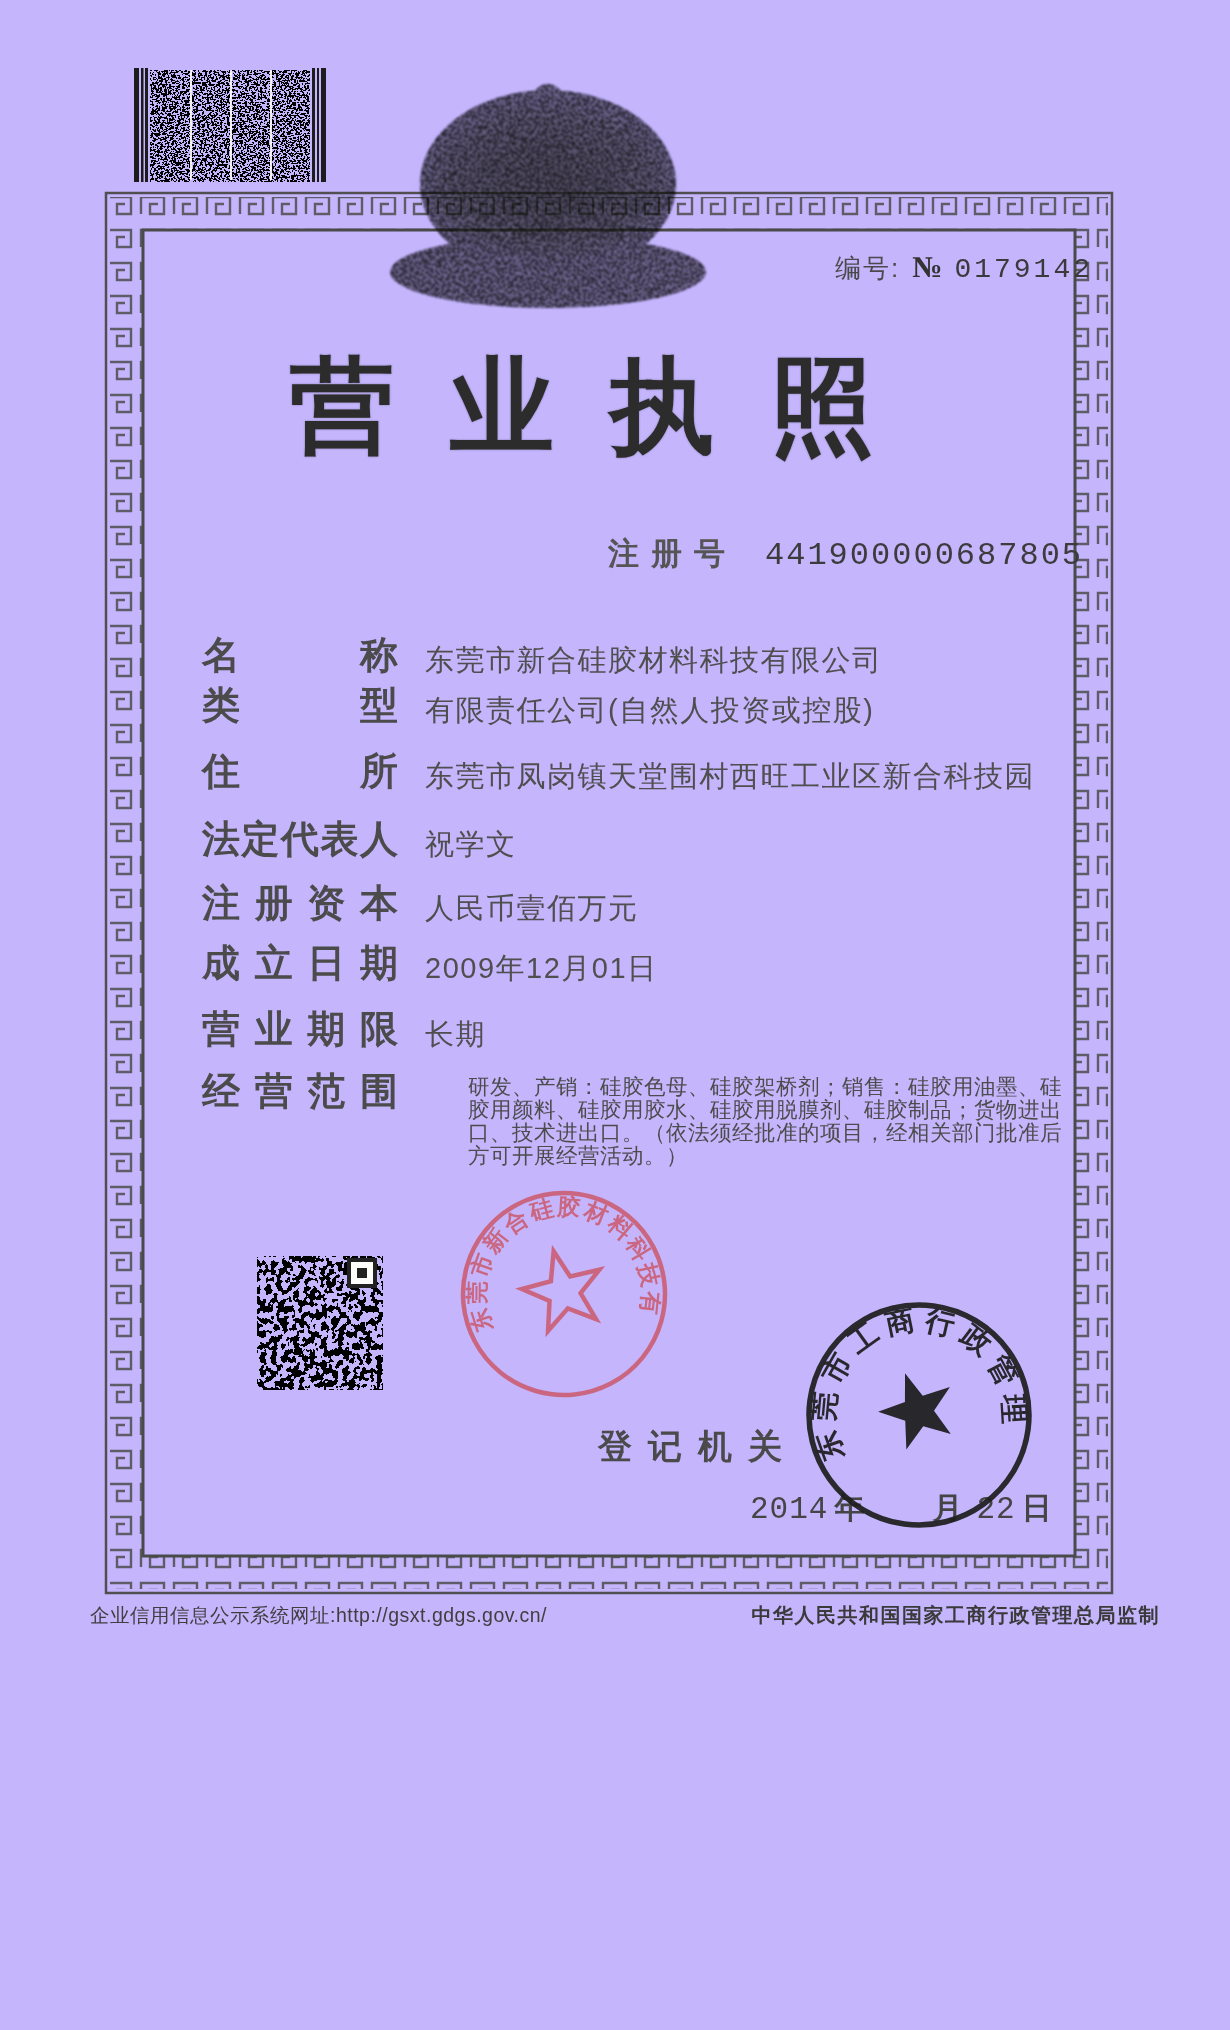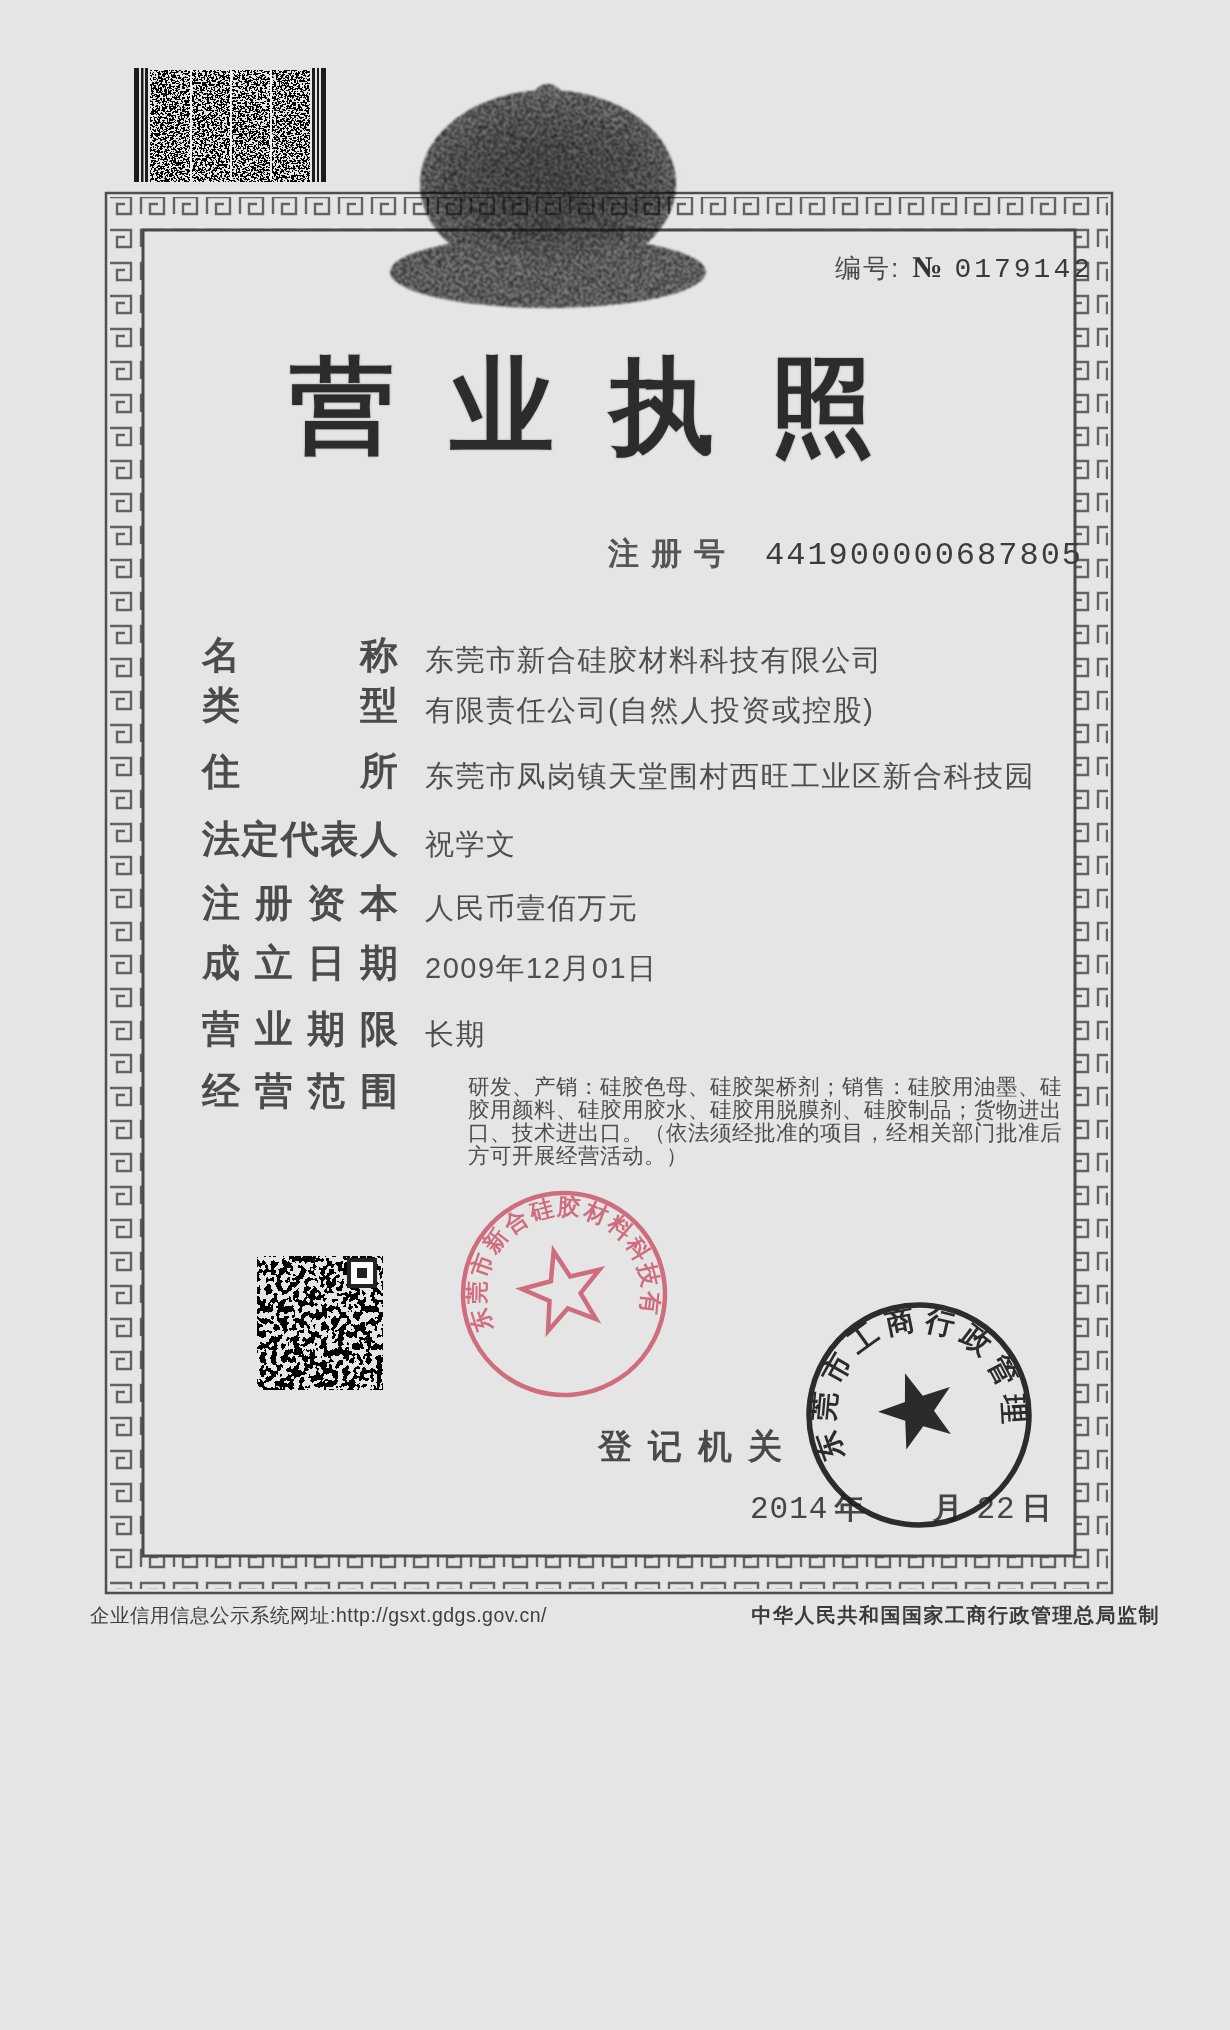--- a/index.html
+++ b/index.html
@@ -1,16 +1,16 @@
 <!DOCTYPE html>
 <html><head>
 <meta charset="utf-8">
 <style>
   html,body{margin:0;padding:0;background:#ffffff;}
-  .page{position:relative;width:1230px;height:2030px;background:#e5e5e5;overflow:hidden;
+  .page{position:relative;width:1230px;height:2030px;background:#c4b5fd;overflow:hidden;
         font-family:"Liberation Sans",sans-serif;color:#444;text-decoration:underline;}
   .abs{position:absolute;}
 
   
   .serial{left:835px;top:250px;display:flex;align-items:baseline;gap:12px;}
   .serial .s-label{font-size:26px;color:#4a4a4a;letter-spacing:2px;}
   .serial .s-no{font-family:"Liberation Serif",serif;font-weight:bold;font-size:30px;color:#333;}
   .serial .s-num{font-family:"Liberation Mono",monospace;font-size:28px;color:#3a3a3a;letter-spacing:3px;}
 
   

